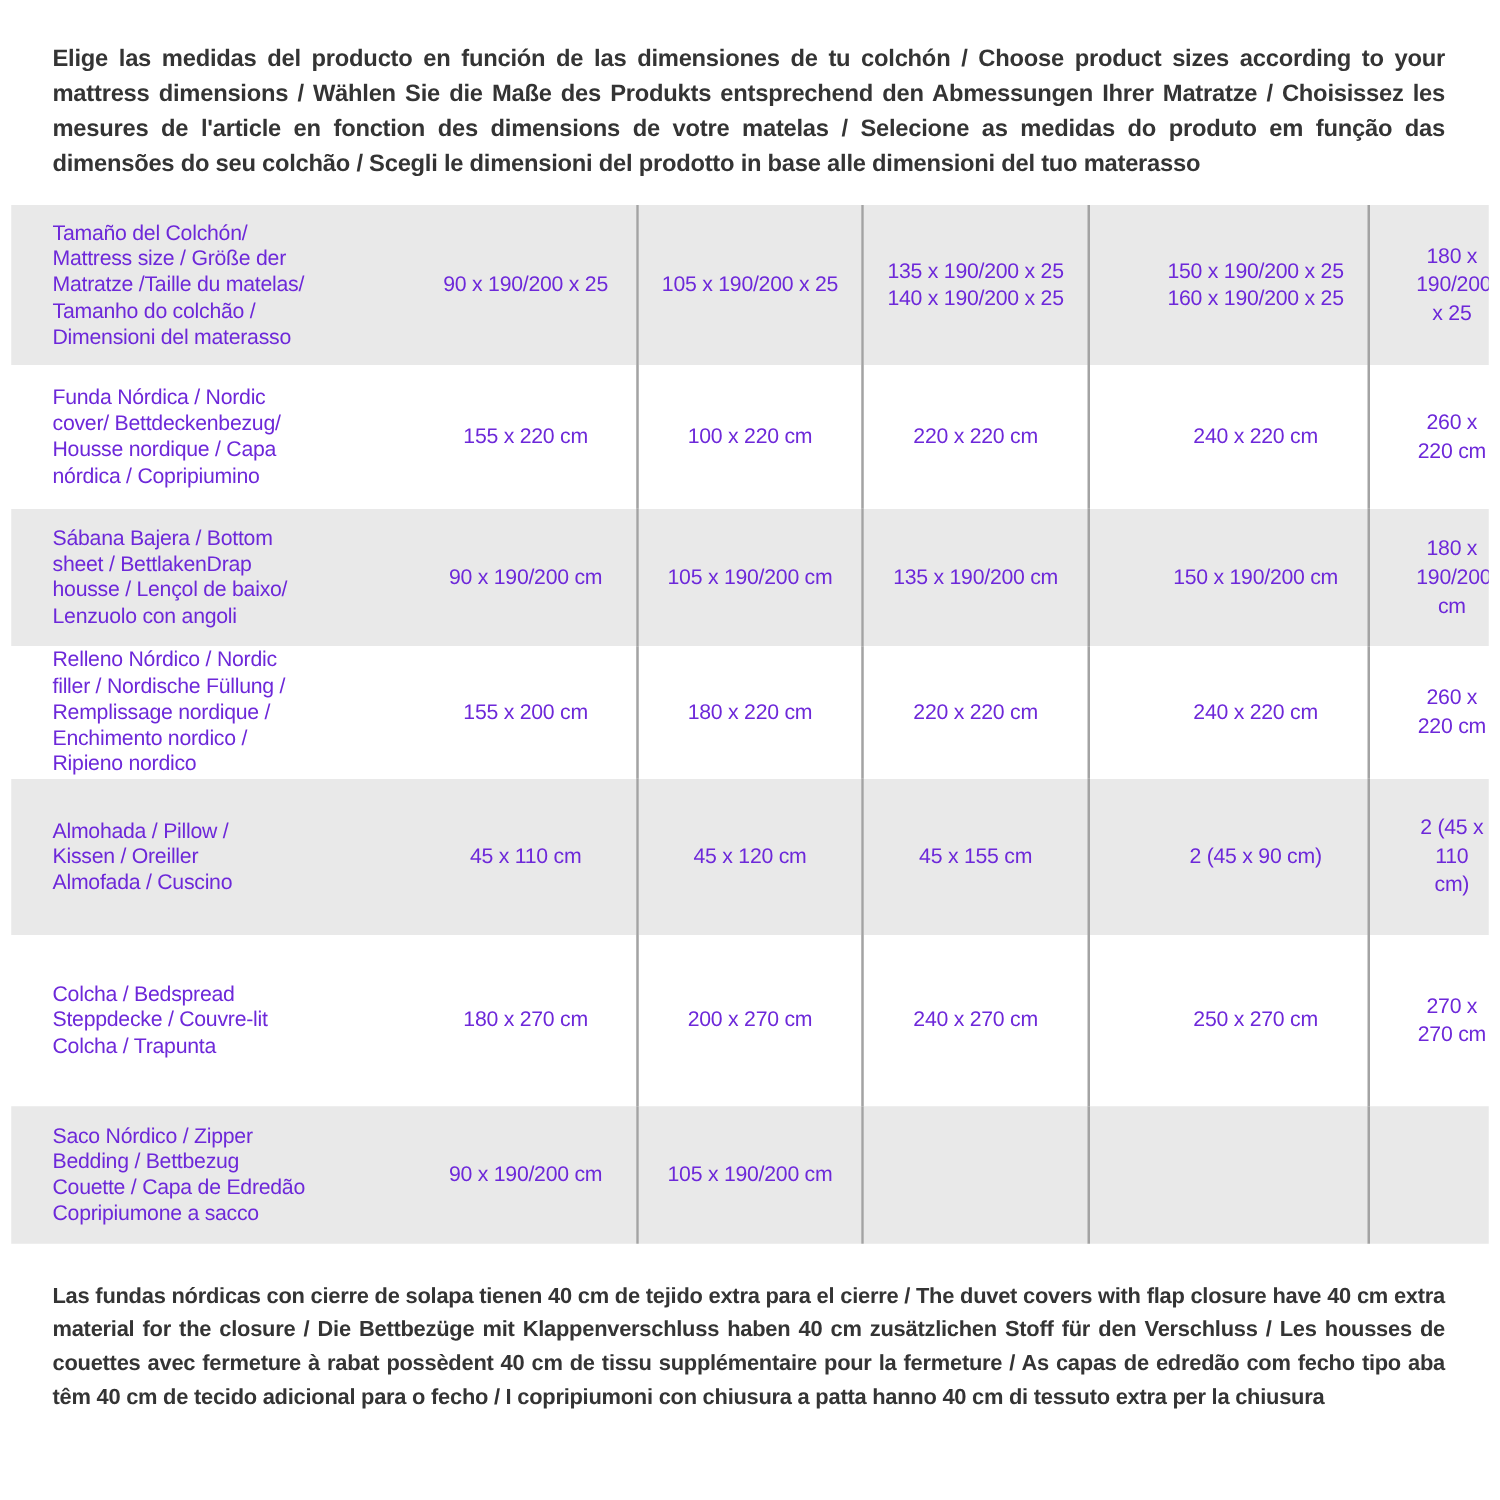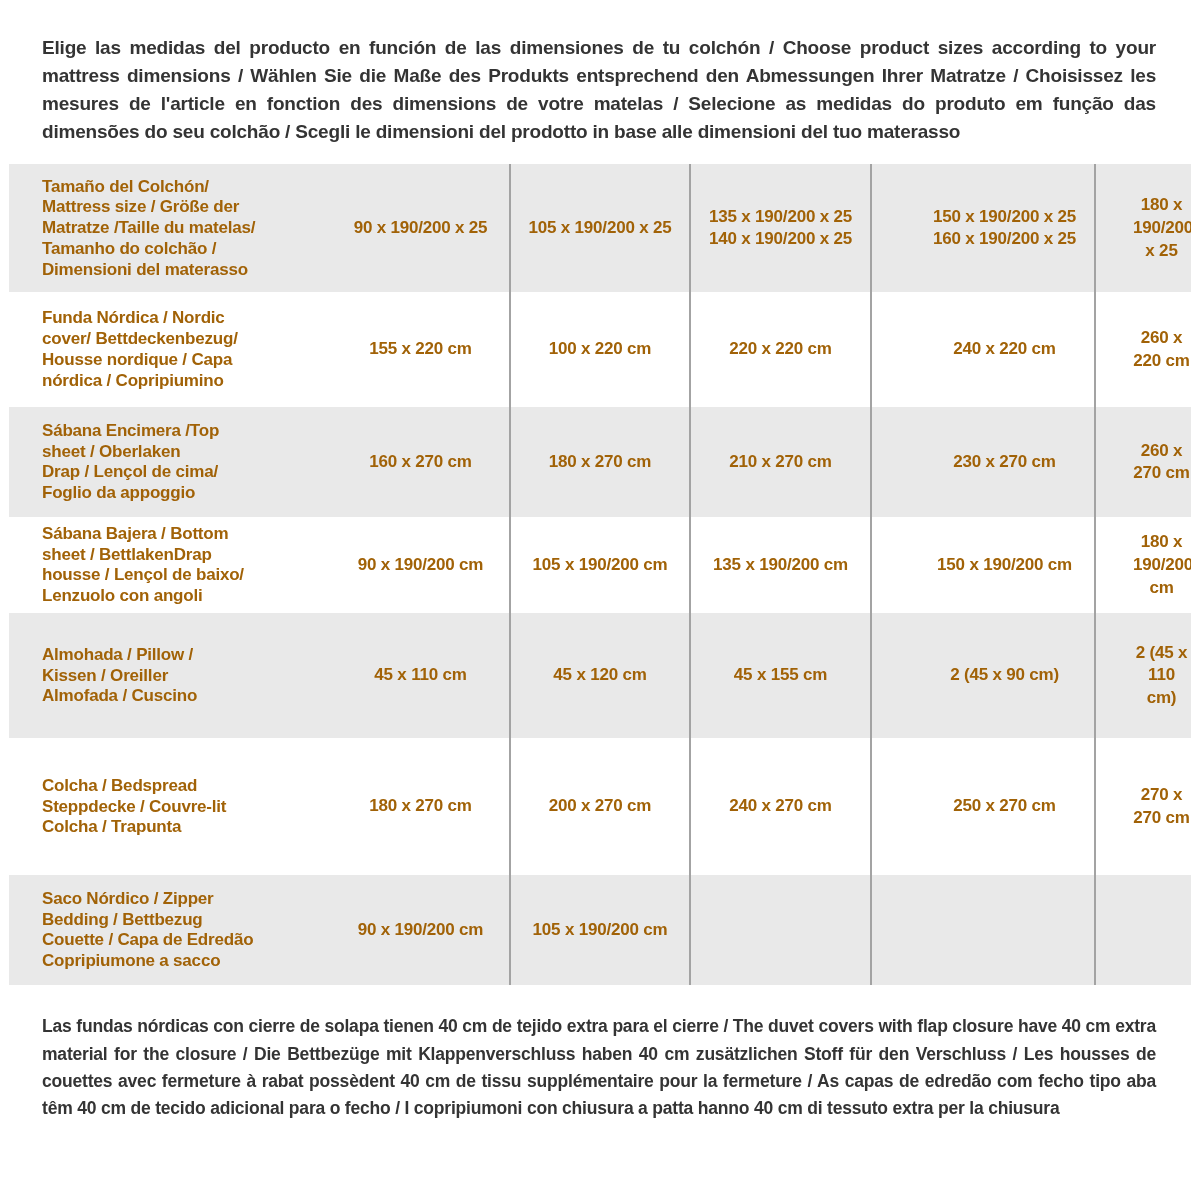--- a/index.html
+++ b/index.html
@@ -28,24 +28,24 @@
     color: #343434;
   }
   table.size-table {
     border-collapse: collapse;
     table-layout: fixed;
     width: 1182px;
     margin: 0 9px;
   }
   table.size-table td {
     vertical-align: middle;
-    font-weight: bold;
+    font-weight: normal;
     font-size: 17px;
     letter-spacing: -0.2px;
-    color: #a16207;
+    color: #6d28d9;
     white-space: pre-line;
     overflow: hidden;
   }
   td.label {
     width: 282px;
     padding-left: 33px;
     padding-right: 8px;
     text-align: left;
     line-height: 1.22;
     font-size: 16.5px;
@@ -111,44 +111,45 @@
 cover/ Bettdeckenbezug/
 Housse nordique  / Capa
 nórdica / Copripiumino</td>
         <td class="val c1">155 x 220 cm</td>
         <td class="val c2">100 x 220 cm</td>
         <td class="val c3">220 x 220 cm</td>
         <td class="val c4">240 x 220 cm</td>
         <td class="val c5">260 x 220 cm</td>
       </tr>
 
-      <tr class="row">
-        <td class="label">Sábana Encimera /Top
-sheet / Oberlaken
-Drap / Lençol de cima/
-Foglio da appoggio</td>
-        <td class="val c1">160 x 270 cm</td>
-        <td class="val c2">180 x 270 cm</td>
-        <td class="val c3">210 x 270 cm</td>
-        <td class="val c4">230 x 270 cm</td>
-        <td class="val c5">260 x 270 cm</td>
-      </tr>
 
       <tr class="row">
         <td class="label">Sábana Bajera / Bottom
 sheet / BettlakenDrap
 housse / Lençol de baixo/
 Lenzuolo con angoli</td>
         <td class="val c1">90 x 190/200 cm</td>
         <td class="val c2">105 x 190/200 cm</td>
         <td class="val c3">135 x 190/200 cm</td>
         <td class="val c4">150 x 190/200 cm</td>
         <td class="val c5">180 x 190/200 cm</td>
       </tr>
 
+      <tr class="row">
+        <td class="label">Relleno Nórdico / Nordic
+filler / Nordische Füllung /
+Remplissage nordique /
+Enchimento nordico /
+Ripieno nordico</td>
+        <td class="val c1">155 x 200 cm</td>
+        <td class="val c2">180 x 220 cm</td>
+        <td class="val c3">220 x 220 cm</td>
+        <td class="val c4">240 x 220 cm</td>
+        <td class="val c5">260 x 220 cm</td>
+      </tr>
 
       <tr class="row">
         <td class="label">Almohada  / Pillow /
 Kissen / Oreiller
 Almofada / Cuscino</td>
         <td class="val c1">45 x 110 cm</td>
         <td class="val c2">45 x 120 cm</td>
         <td class="val c3">45 x 155 cm</td>
         <td class="val c4">2 (45 x 90 cm)</td>
         <td class="val c5">2 (45 x 110 cm)</td>

